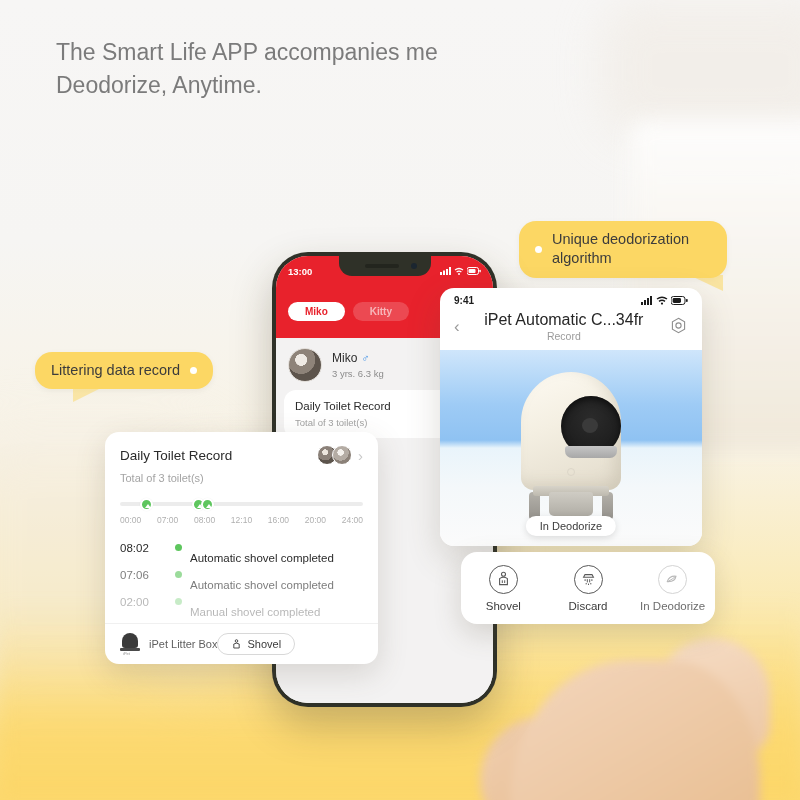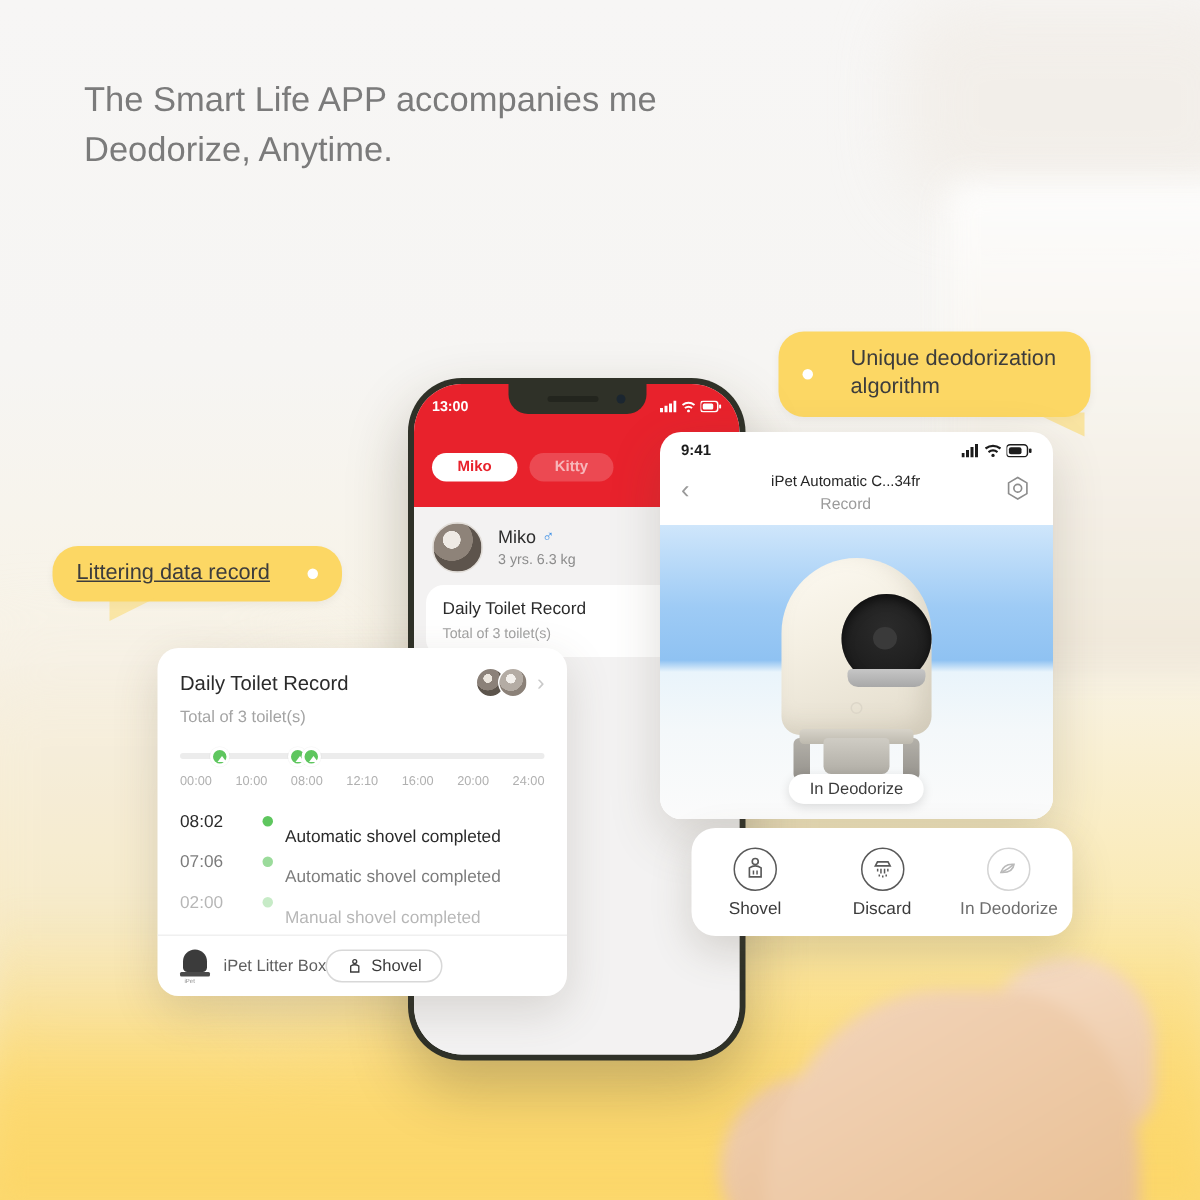--- a/index.html
+++ b/index.html
@@ -37,39 +37,39 @@
   .hand .knuck { position:absolute; left:185px; top:18px; width:115px; height:120px;
     background:linear-gradient(160deg,#f6ddc6,#ecc6a2); border-radius:70px 70px 40px 40px; }
 
   
   .headline { position:absolute; left:56px; top:28px; width:560px; }
   .headline h1 {
     font-size:47px; line-height:1.17; font-weight:bold; color:#575757;
     letter-spacing:-0.5px;
   }
   .headline p {
-    margin-top:22px; font-size:23px; line-height:1.42; color:#7b7b7b; font-weight:400;
+    margin-top:8px; font-size:23px; line-height:1.42; color:#7b7b7b; font-weight:400;
   }
 
   
   .callout {
     position:absolute; background:#fcd764; color:#3c3c3c;
     border-radius:17px; font-size:14.5px; line-height:1.33;
-    padding:9px 16px; display:flex; align-items:center; gap:25px;
+    padding:9px 16px; display:flex; align-items:center; gap:10px;
     box-shadow:0 2px 6px rgba(0,0,0,.05);
   }
   .callout .dot { width:7px; height:7px; border-radius:50%; background:#fff; flex:none; }
   .callout .tail {
     position:absolute; bottom:-13px; width:0; height:0;
     border-style:solid;
   }
   #callout-deodor { left:519px; top:221px; width:208px; }
   #callout-deodor .tail { right:4px; border-width:16px 0 0 34px;
     border-color:#fcd764 transparent transparent transparent; opacity:.55; }
-  #callout-litter { left:35px; top:364px;text-decoration:underline; }
+  #callout-litter { left:35px; top:352px; }
   #callout-litter .tail { left:38px; border-width:15px 30px 0 0;
     border-color:#fcd764 transparent transparent transparent; opacity:.5; }
 
   
   .phone {
     position:absolute; left:272px; top:252px; width:225px; height:455px;
     background:#2f3128; border-radius:36px; padding:4px;
     box-shadow:0 18px 40px rgba(60,50,30,.28);
   }
   .phone-screen {
@@ -160,21 +160,21 @@
     background:#fff; border-radius:14px; overflow:hidden;
     box-shadow:0 12px 34px rgba(90,80,60,.2);
   }
   .dc-status { display:flex; justify-content:space-between; align-items:center;
     padding:7px 14px 2px; font-size:10px; font-weight:bold; color:#1c1c1c; }
   .dc-status .right { display:flex; align-items:center; gap:3px; }
   .dc-nav { display:flex; align-items:center; justify-content:space-between;
     padding:3px 14px 8px; }
   .dc-nav .back { font-size:17px; color:#9a9a9a; line-height:1; }
   .dc-titles { text-align:center; flex:1; }
-  .dc-titles .t { font-size:10px; color:#262626; }
+  .dc-titles .t { font-size:16px; color:#262626; }
   .dc-titles .s { font-size:10.5px; color:#9b9b9b; margin-top:1px; }
   .dc-gear { width:20px; height:20px; display:flex; align-items:center; justify-content:center; }
 
   .dc-stage { position:relative; height:196px;
     background:linear-gradient(180deg,#cfe6fb 0%,#9ecbf5 28%,#8fc2f2 46%,#e9f4fb 50%,#f4f8fa 70%,#fbfbfb 100%); }
 
   .litter { position:absolute; left:50%; transform:translateX(-50%); top:22px; width:128px; height:148px; }
   .lb-body { position:absolute; left:14px; top:0; width:100px; height:118px;
     background:linear-gradient(160deg,#fdfaf2 0%,#f4efe2 42%,#e2dbcb 100%);
     border-radius:52px 52px 13px 13px;
@@ -414,21 +414,21 @@
     <div class="rc-sub">Total of 3 toilet(s)</div>
 
     <div class="timeline">
       <div class="tl-track"></div>
       <div class="tl-mark" style="left:8.3%"></div>
       <div class="tl-mark" style="left:29.5%"></div>
       <div class="tl-mark" style="left:33.5%"></div>
     </div>
     <div class="tl-ticks">
       <span>00:00</span>
-      <span>10:00</span>
+      <span>07:00</span>
       <span>08:00</span>
       <span>12:10</span>
       <span>16:00</span>
       <span>20:00</span>
       <span>24:00</span>
     </div>
 
     <div class="rc-list">
       <div class="rc-row">
         <span class="t">08:02</span>

